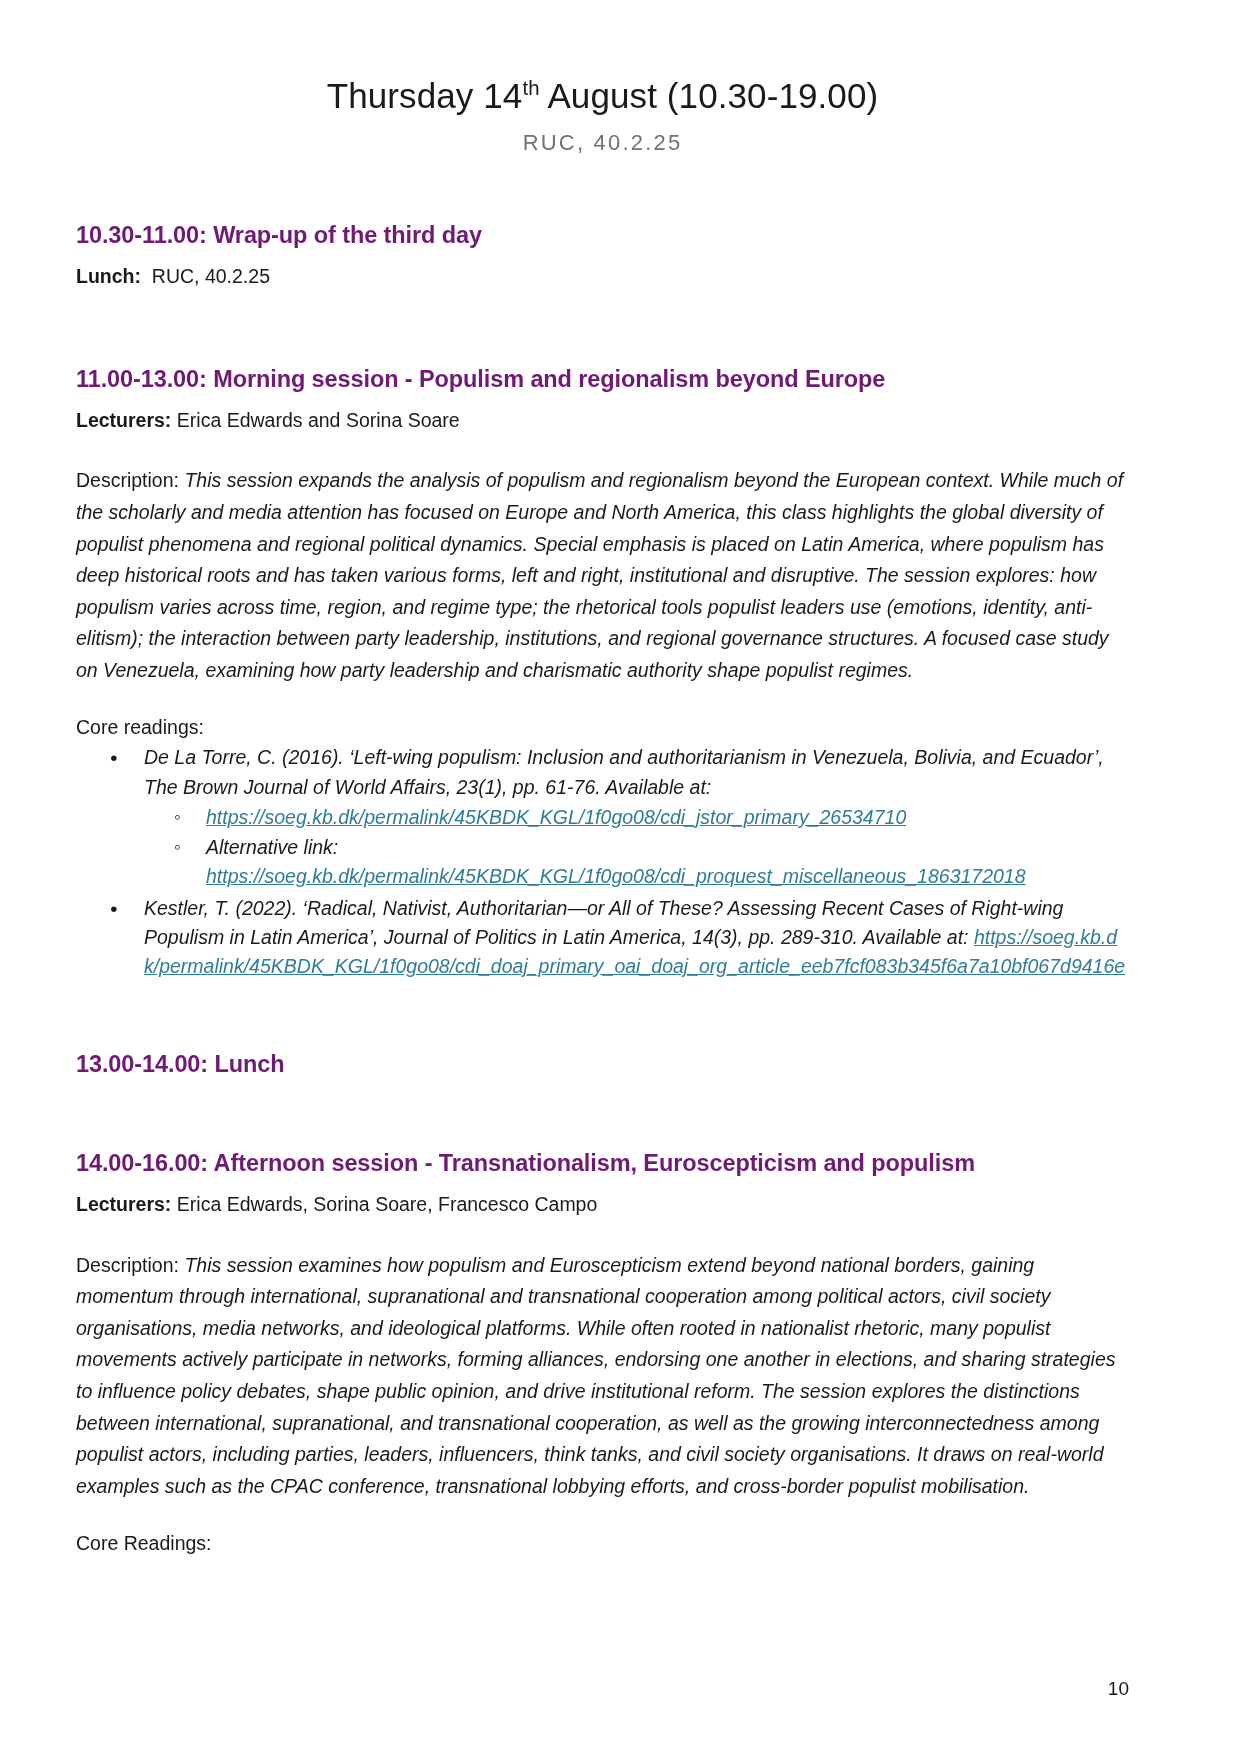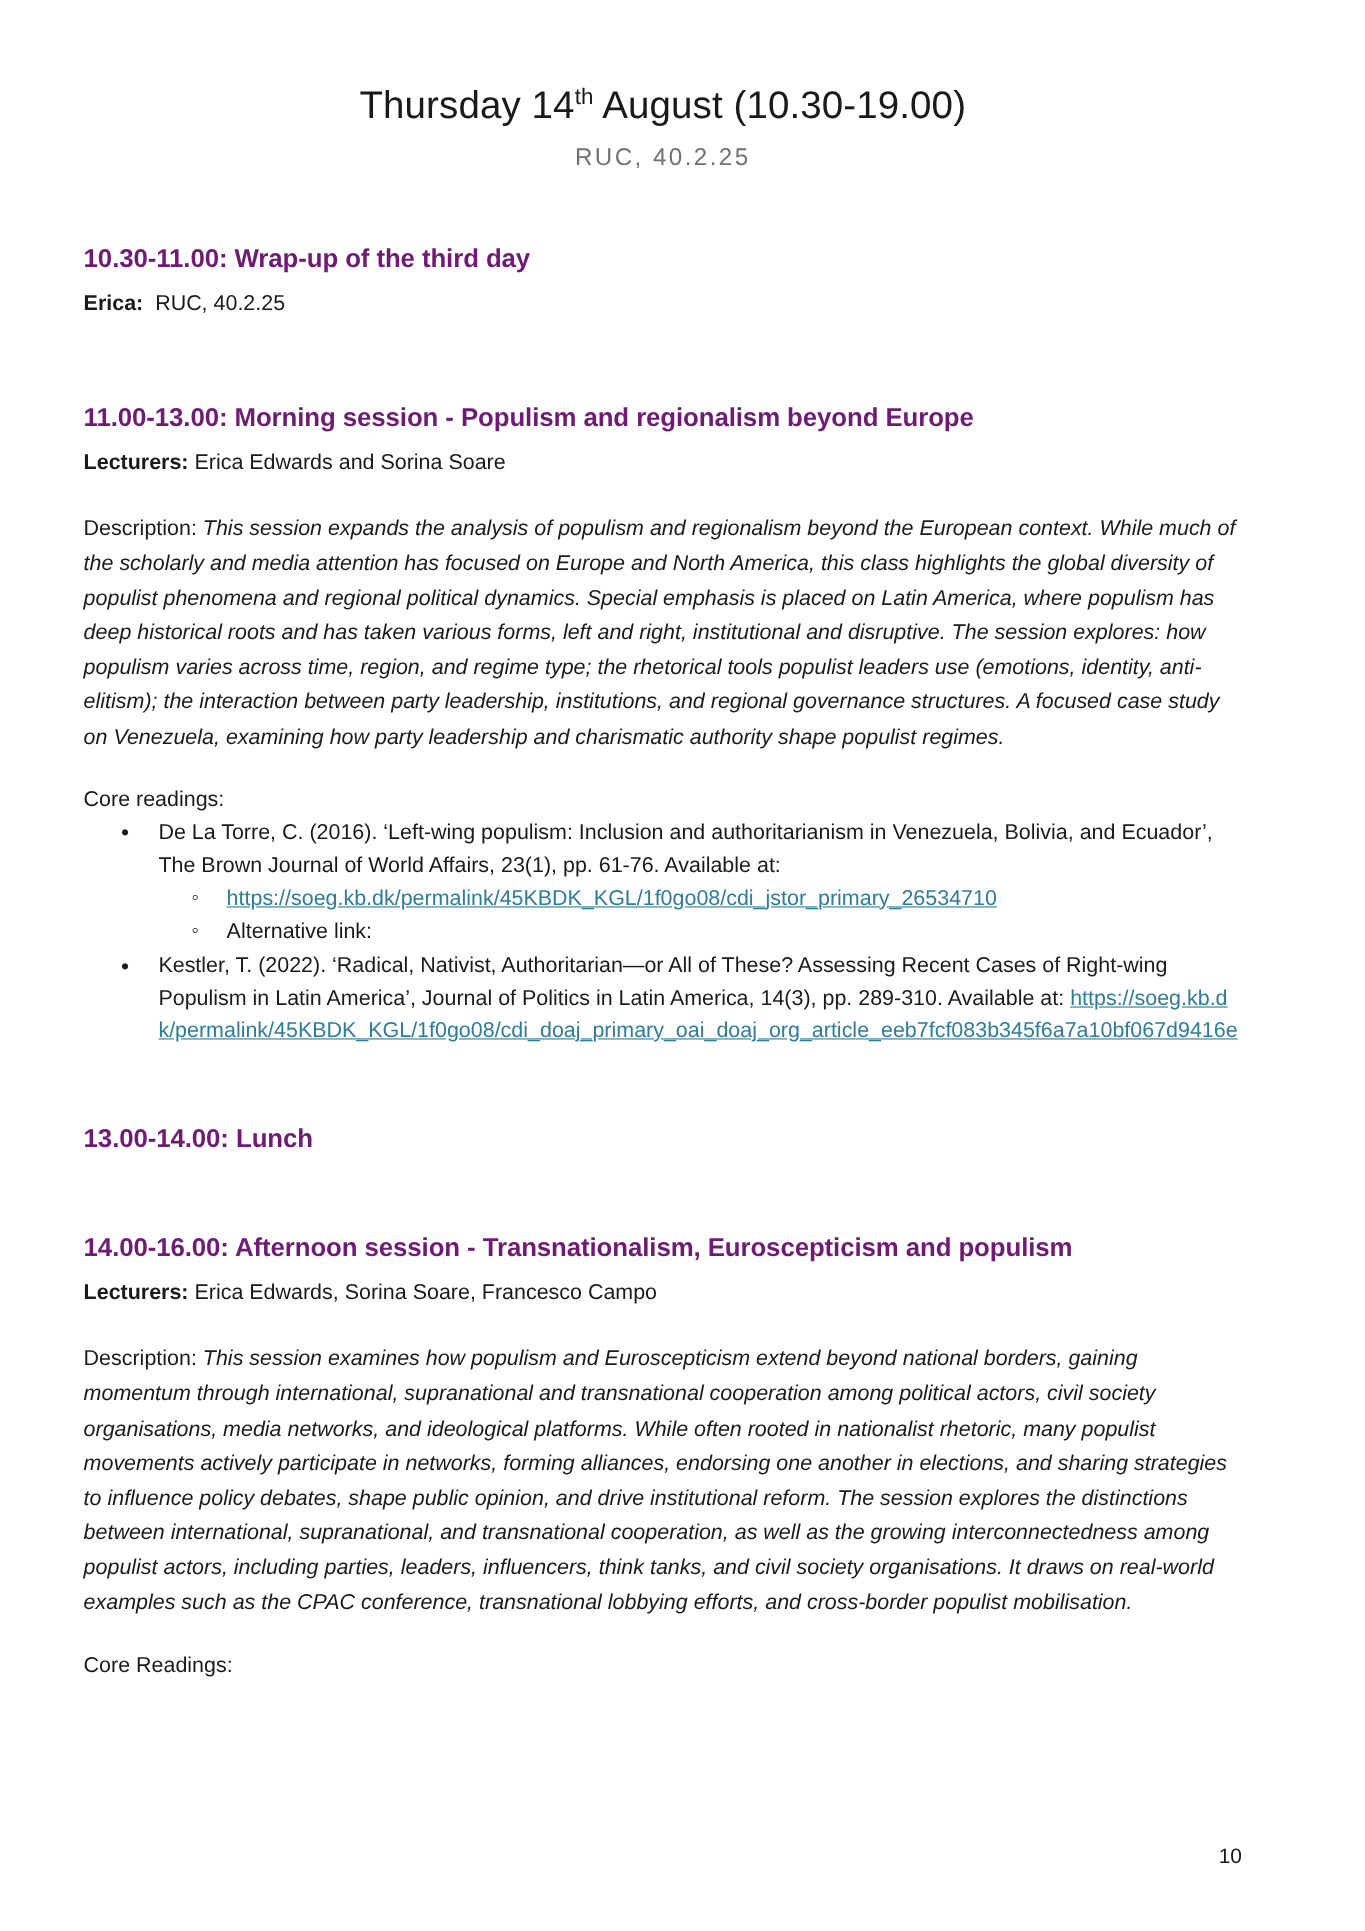--- a/index.html
+++ b/index.html
@@ -88,20 +88,21 @@
     list-style: none;
     margin: 4px 0 0 0;
     padding: 0;
     font-size: 19.5px;
     line-height: 1.5;
   }
   ul.readings > li {
     position: relative;
     padding-left: 68px;
     margin-top: 2px;
+    font-style: italic;
   }
   ul.readings > li::before {
     content: "\2022";
     position: absolute;
     left: 34px;
     top: -1px;
     font-size: 21px;
   }
   ul.sublist {
     list-style: none;
@@ -137,38 +138,39 @@
 </head>
 <body>
 
 <div class="page">
 
   <h1 class="doc-title"><span>Thursday 14</span><sup>th</sup><span> August (10.30-19.00)</span></h1>
 
   <div class="doc-subtitle">RUC, 40.2.25</div>
 
   <h2 class="section-heading h-wrap-up">10.30-11.00: Wrap-up of the third day</h2>
-  <div class="meta-line"><b>Erica:</b>&nbsp; <span>RUC, 40.2.25</span></div>
+  <div class="meta-line"><b>Lunch:</b>&nbsp; <span>RUC, 40.2.25</span></div>
 
   <h2 class="section-heading h-morning">11.00-13.00: Morning session - Populism and regionalism beyond Europe</h2>
   <div class="meta-line"><b>Lecturers:</b> <span>Erica Edwards and Sorina Soare</span></div>
 
   <p class="description"><b>Description:</b> <span class="body">This session expands the analysis of populism and regionalism beyond the European context. While much of the scholarly and media attention has focused on Europe and North America, this class highlights the global diversity of populist phenomena and regional political dynamics. Special emphasis is placed on Latin America, where populism has deep historical roots and has taken various forms, left and right, institutional and disruptive. The session explores: how populism varies across time, region, and regime type; the rhetorical tools populist leaders use (emotions, identity, anti-elitism); the interaction between party leadership, institutions, and regional governance structures. A focused case study on Venezuela, examining how party leadership and charismatic authority shape populist regimes.</span></p>
 
   <div class="core-label">Core readings:</div>
 
   <ul class="readings">
     <li>
       <span>De La Torre, C. (2016). ‘Left-wing populism: Inclusion and authoritarianism in Venezuela, Bolivia, and Ecuador’, The Brown Journal of World Affairs, 23(1), pp. 61-76. Available at:</span>
       <ul class="sublist">
         <li>
           <a class="link" href="#">https://soeg.kb.dk/permalink/45KBDK_KGL/1f0go08/cdi_jstor_primary_26534710</a>
         </li>
         <li>
           <span>Alternative link:</span><br>
+          <a class="link" href="#">https://soeg.kb.dk/permalink/45KBDK_KGL/1f0go08/cdi_proquest_miscellaneous_1863172018</a>
         </li>
       </ul>
     </li>
     <li>
       <span>Kestler, T. (2022). ‘Radical, Nativist, Authoritarian—or All of These? Assessing Recent Cases of Right-wing Populism in Latin America’, Journal of Politics in Latin America, 14(3), pp. 289-310. Available at:</span>
       <a class="link" href="#">https://soeg.kb.dk/permalink/45KBDK_KGL/1f0go08/cdi_doaj_primary_oai_doaj_org_article_eeb7fcf083b345f6a7a10bf067d9416e</a>
     </li>
   </ul>
 
   <h2 class="section-heading h-lunch">13.00-14.00: Lunch</h2>

